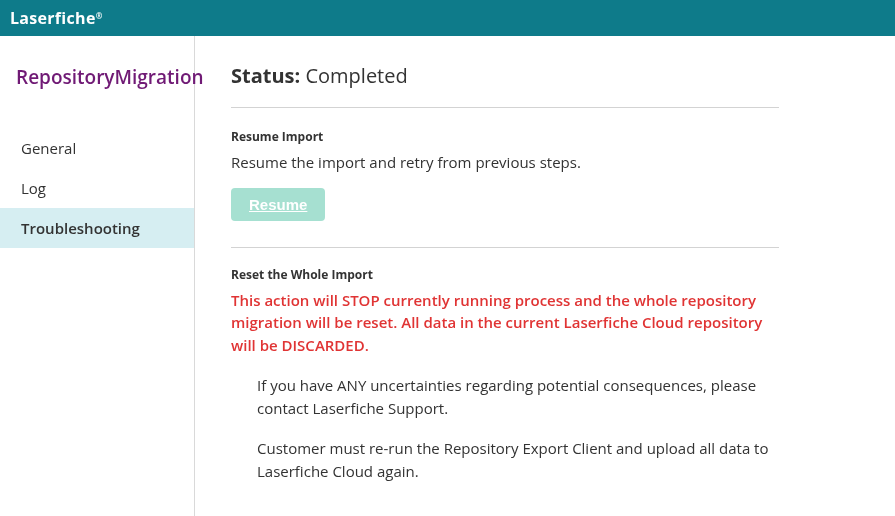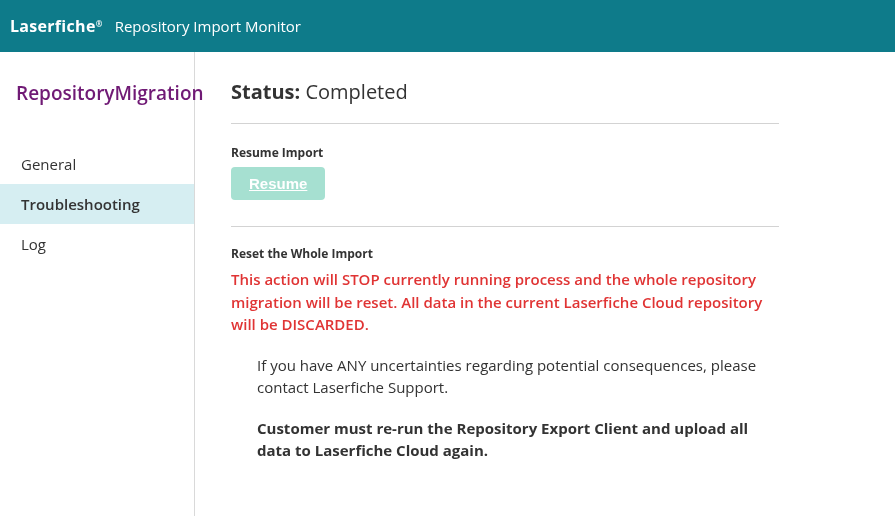--- a/index.html
+++ b/index.html
@@ -4,21 +4,21 @@
   <style>
     * { margin: 0; padding: 0; box-sizing: border-box; }
     body {
       font-family: "Segoe UI", "Open Sans", Arial, sans-serif;
       background: #fff;
       color: #333;
       font-size: 15px;
     }
     .header {
       background: #0e7b8a;
-      height: 52px;
+      height: 36px;
       display: flex;
       align-items: center;
       padding-left: 10px;
       color: #fff;
     }
     .logo {
       font-weight: 700;
       font-size: 16px;
       letter-spacing: 0.3px;
       margin-right: 12px;
@@ -99,51 +99,51 @@
       border-top: 1px solid #d3d3d3;
       margin: 26px 0 18px 0;
     }
     .warn {
       color: #e03434;
       font-weight: 600;
       line-height: 1.5;
       margin-bottom: 18px;
     }
     .para { line-height: 1.5; margin-bottom: 18px; margin-left: 26px; }
-    .para .line { display: block; font-weight: bold; }
+    .para .line { display: block; }
   </style>
 </head>
 <body>
 
 <div class="header">
   <span class="logo"><span>Laserfiche</span><sup>®</sup></span>
-  <span class="app-title">Repository Import Monitor</span>
 </div>
 
 <div class="body">
   <div class="sidebar">
     <div class="sidebar-title">RepositoryMigration</div>
     <div class="sidebar-item">
       <span>General</span>
     </div>
+    <div class="sidebar-item">
+      <span>Log</span>
+    </div>
     <div class="sidebar-item active">
       <span>Troubleshooting</span>
-    </div>
-    <div class="sidebar-item">
-      <span>Log</span>
     </div>
   </div>
 
   <div class="main">
     <div class="status-row">
       <span class="label">Status:</span>
       <span class="value">Completed</span>
     </div>
 
     <div class="section-title">Resume Import</div>
+    <div class="section-desc">Resume the import and retry from previous steps.</div>
     <button class="btn btn-resume">Resume</button>
 
     <hr class="divider">
 
     <div class="section-title">Reset the Whole Import</div>
     <div class="warn">
       <span class="line">This action will STOP currently running process and the whole repository migration will be reset.</span>
       <span class="line">All data in the current Laserfiche Cloud repository will be DISCARDED.</span>
     </div>
     <div class="para">If you have ANY uncertainties regarding potential consequences, please contact Laserfiche Support.</div>

